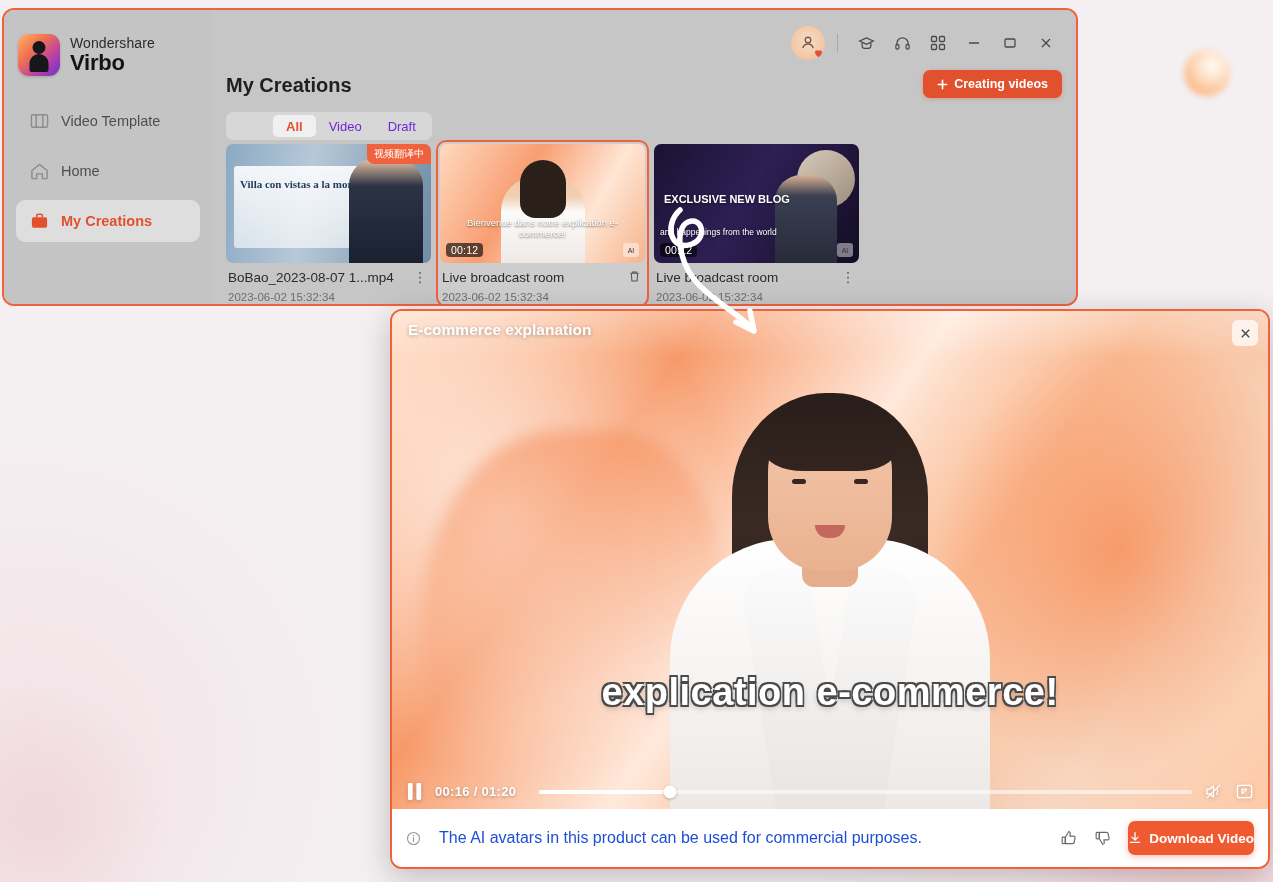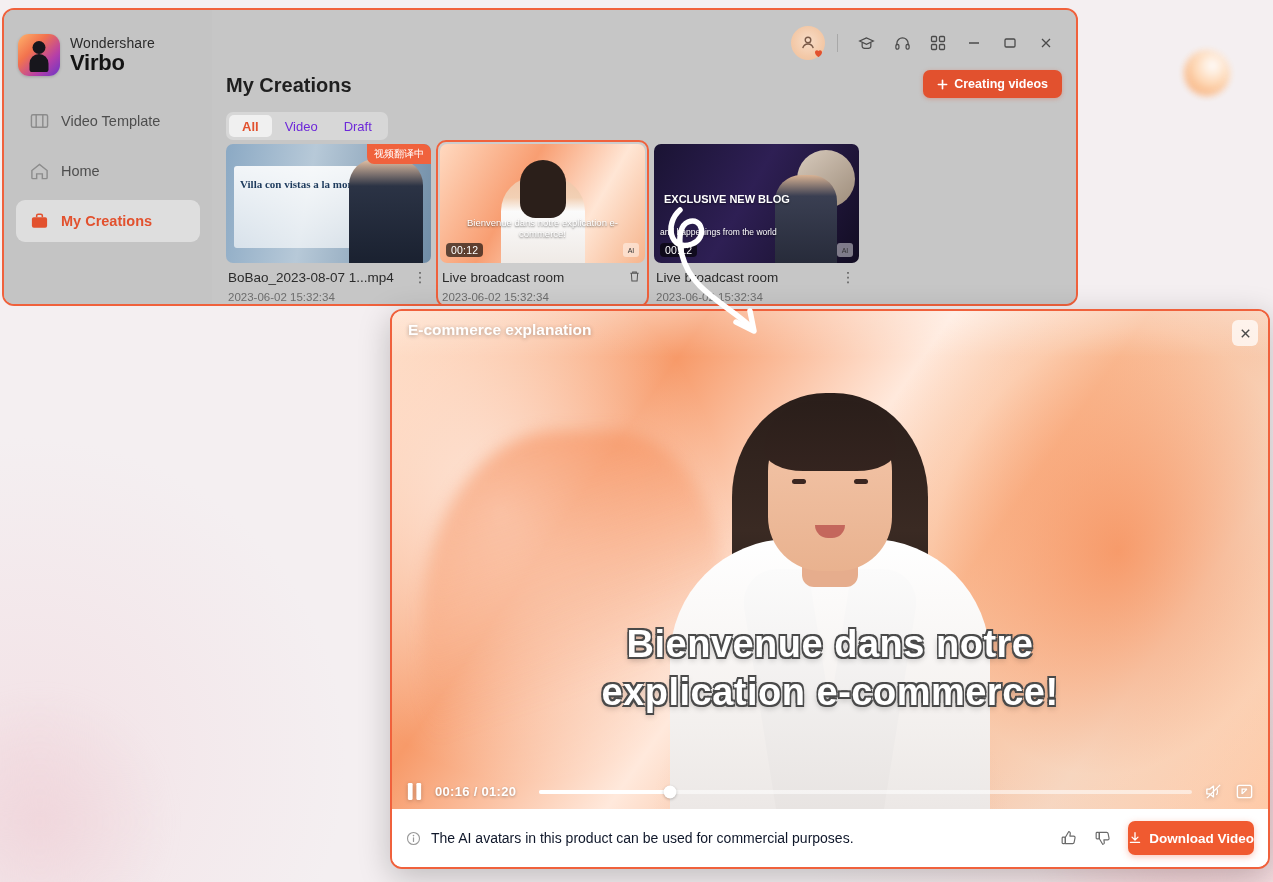--- a/index.html
+++ b/index.html
@@ -155,21 +155,21 @@
     border-radius: 7px; padding: 3px;
   }
   .tab {
     height: 22px; padding: 0 13px;
     display: flex; align-items: center;
     font-size: 13px; color: #6d28d9; cursor: pointer;
     border-radius: 5px;
   }
   .tab.active {
     background: rgba(255,255,255,.62);
-    color: #e2512e; font-weight: 700;
+    color: #e2512e; font-weight: 700; margin-left: 44px;
   }
 
   
   .grid {
     position: absolute; left: 10px; top: 130px;
     width: 854px;
     display: flex; flex-wrap: wrap;
     gap: 0px 1px;
   }
   .card { width: 213px; padding: 4px; cursor: pointer; }
@@ -374,22 +374,22 @@
     background: #fff; box-shadow: 0 1px 3px rgba(0,0,0,.25);
   }
 
   .modal-foot {
     position: absolute; left: 0; right: 0; bottom: 0;
     height: 58px; background: #fff;
     display: flex; align-items: center;
     padding: 0 14px;
   }
   .foot-note {
-    display: flex; align-items: center; gap: 10px;
-    font-size: 14px; color: #0f172a;
+    display: flex; align-items: center; gap: 18px;
+    font-size: 16px; color: #1d4ed8;
   }
   .foot-actions {
     margin-left: auto; display: flex; align-items: center; gap: 16px;
   }
   .foot-ico { color: #6a6a6a; cursor: pointer; display: flex; }
   .dl-btn {
     height: 34px; padding: 0 0;
     background: #f05a30; color: #fff; border: none; border-radius: 7px;
     font-size: 13.5px; font-weight: 700;
     display: flex; align-items: center; gap: 7px; cursor: pointer;
@@ -589,21 +589,21 @@
       <div class="video-topfade"></div>
 
       <div class="modal-title">E-commerce explanation</div>
       <div class="modal-close">
         <svg width="13" height="13" viewBox="0 0 14 14">
             <path d="M3 3l8 8M11 3l-8 8" stroke="#4a4a4a" stroke-width="1.5"></path>
           </svg>
       </div>
 
       <div class="subtitle">
-        <span>Bienvenue dans notre</span><br>
+        <br>
         <span>explication e-commerce!</span>
       </div>
 
       <div class="controls">
         <span class="ctl-icon">
           <svg width="17" height="19" viewBox="0 0 18 20">
               <rect x="2" y="1" width="5" height="18" rx="1.2" fill="#fff"></rect>
               <rect x="11" y="1" width="5" height="18" rx="1.2" fill="#fff"></rect>
             </svg>
         </span>

